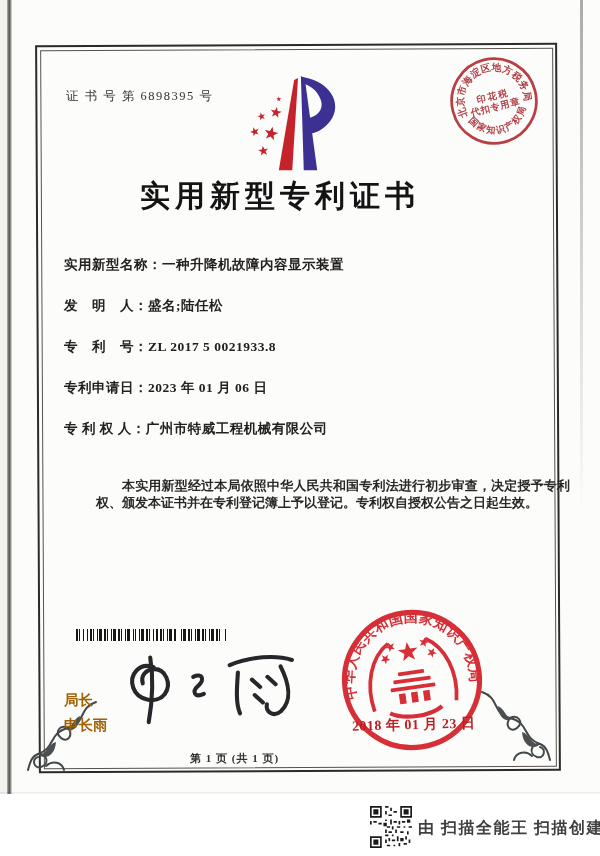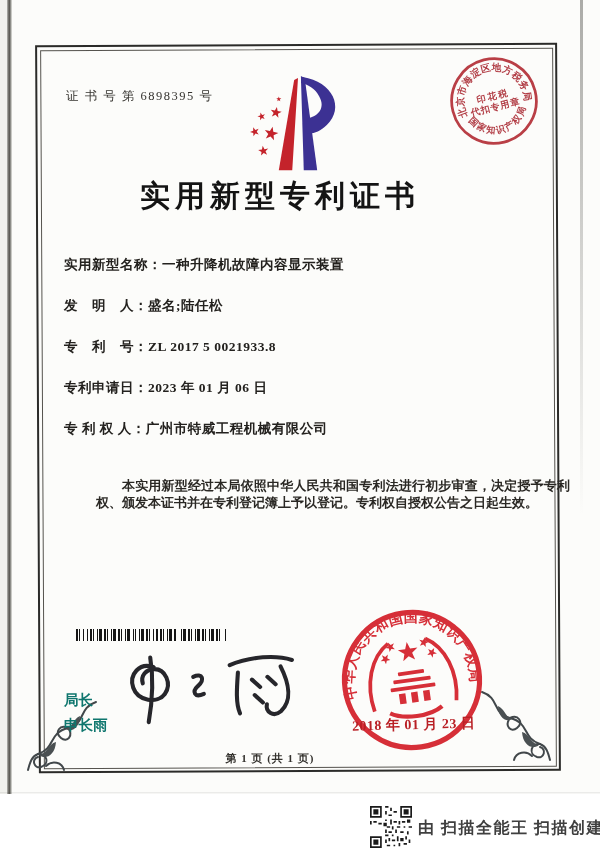--- a/index.html
+++ b/index.html
@@ -24,28 +24,28 @@
     color:#23211e;letter-spacing:.5px;white-space:nowrap;}
   .f0{top:256px}.f1{top:297px}.f2{top:338px}.f3{top:379px}.f4{top:420px}.f5{top:461px}
   .body-text{position:absolute;left:64px;top:478px;width:474px;margin-left:32px;}
   .body-text p{margin:0 0 3px 0;font-size:13px;line-height:16.6px;text-indent:2em;
     color:#2a2824;font-weight:600;text-align:justify;}
   .barcode{position:absolute;left:76px;top:629px;width:150px;height:12px;
     background:
      repeating-linear-gradient(90deg,rgba(253,253,253,0) 0 9px,#fdfdfb 9px 11px,rgba(253,253,253,0) 11px 23px),
      repeating-linear-gradient(90deg,#161616 0 2px,#fdfdfb 2px 3px,#161616 3px 4px,#fdfdfb 4px 7px,#161616 7px 8px,#fdfdfb 8px 9px,#161616 9px 12px,#fdfdfb 12px 14px);}
   .director{position:absolute;left:64px;top:688px;font-family:"Liberation Sans","DejaVu Sans",sans-serif;
-    font-weight:700;font-size:14.5px;color:#0f766e;line-height:25px;}
+    font-weight:700;font-size:14.5px;color:#a16207;line-height:25px;}
   .signature{position:absolute;left:122px;top:650px;transform:rotate(-3deg);}
   .seal{position:absolute;left:337px;top:605px;transform:rotate(-8deg);opacity:.94;}
   .seal-date{position:absolute;left:352px;top:716px;width:130px;font-size:14px;font-weight:700;
     color:#b92025;letter-spacing:.5px;transform:rotate(-1.5deg);white-space:nowrap;}
   .tax-stamp{position:absolute;left:448px;top:55px;transform:rotate(-14deg);opacity:.88;}
   .logo{position:absolute;left:250px;top:74px;}
-  .page-footer{position:absolute;left:190px;top:751px;width:160px;text-align:center;
+  .page-footer{position:absolute;left:190px;top:751px;width:160px;
     font-size:11px;font-weight:600;color:#33312d;letter-spacing:1px;}
   .corner-ornament{position:absolute;}
   .co-left{left:22px;top:696px;}
   .co-right{left:476px;top:686px;transform:scaleX(-1);}
   .strip-divider{position:absolute;left:0;top:792px;width:600px;height:2px;
     background:linear-gradient(180deg,rgba(0,0,0,.09),rgba(0,0,0,0));}
   .scanner-strip{position:absolute;left:0;top:794px;width:600px;height:62px;background:#ffffff;}
   .qr{position:absolute;left:370px;top:806px;}
   .credit{position:absolute;left:418px;top:818px;font-size:16px;font-weight:700;
     color:#3f3f3f;letter-spacing:1.5px;white-space:nowrap;}

